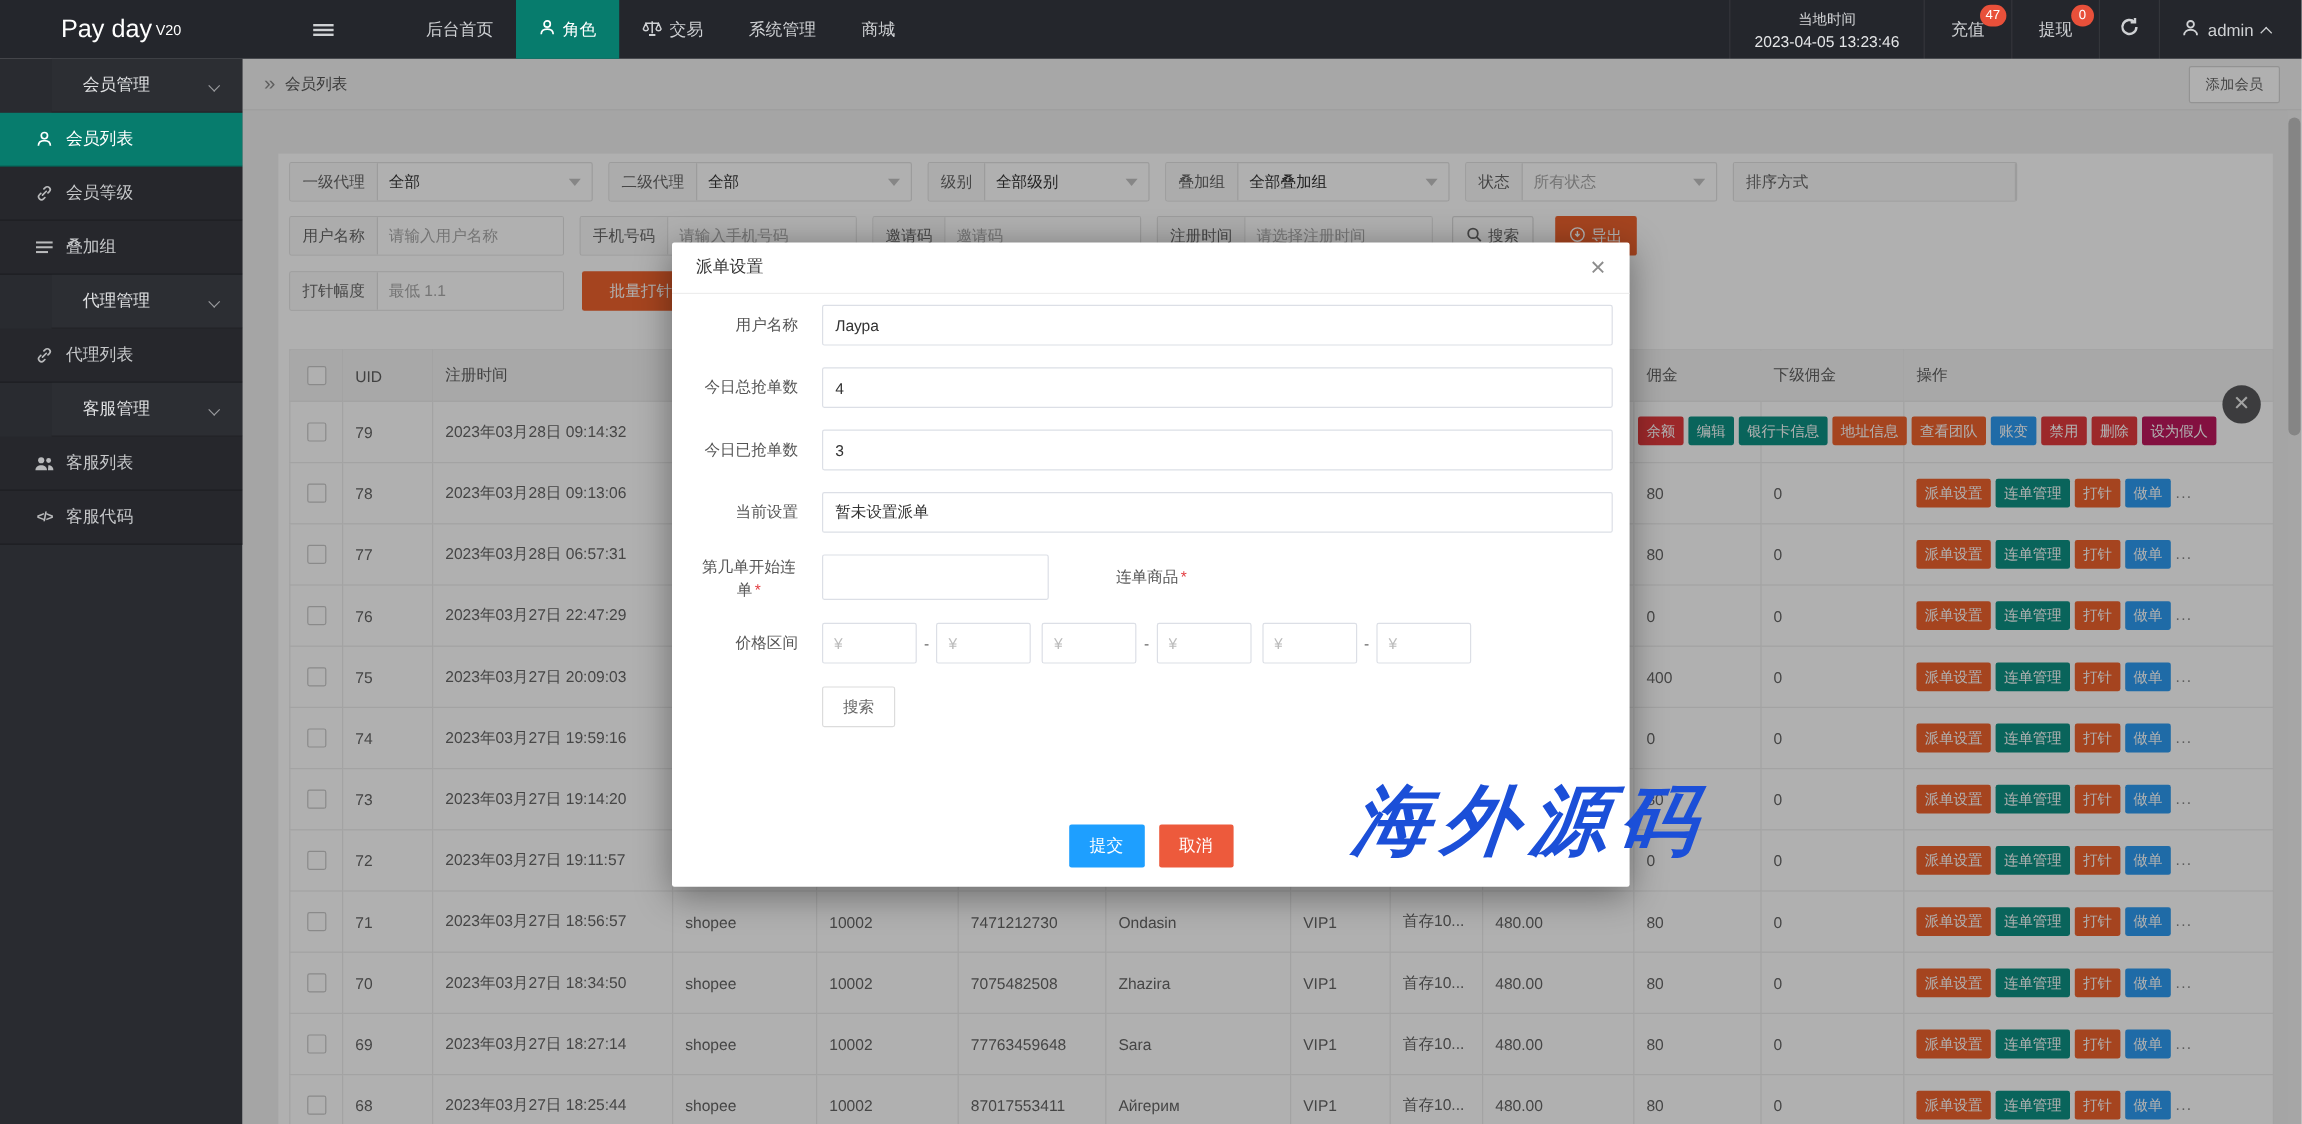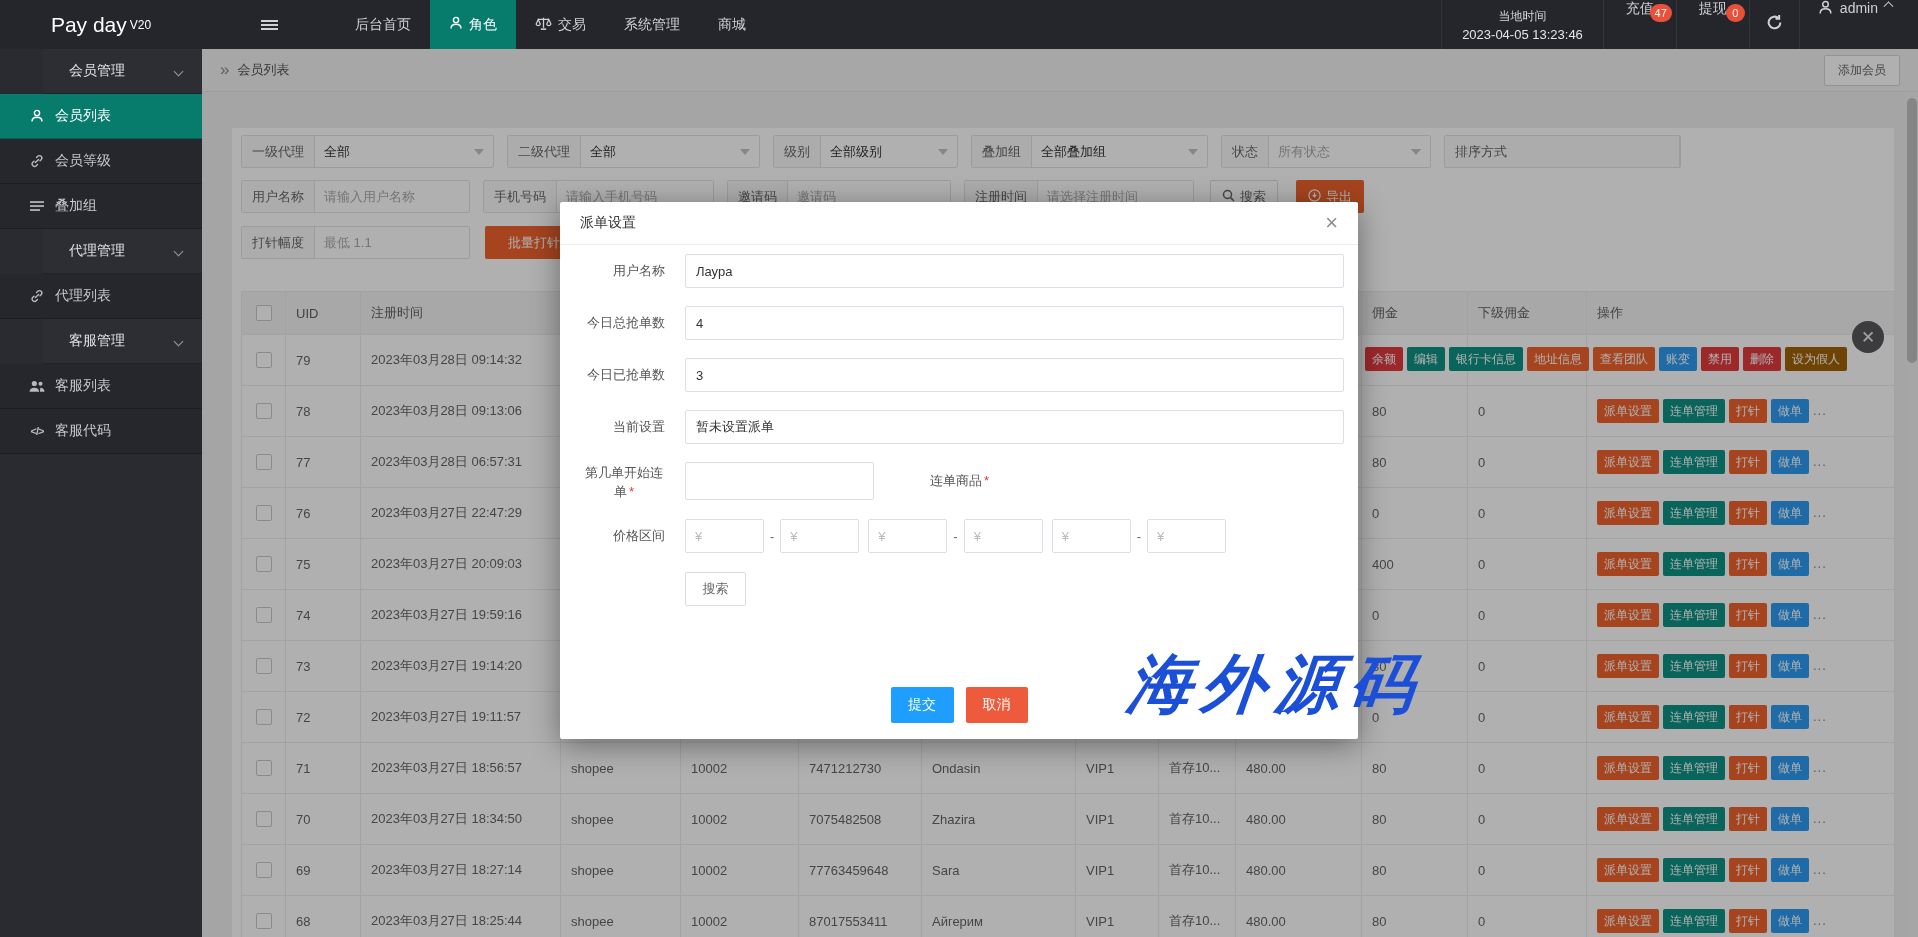--- a/index.html
+++ b/index.html
@@ -15,27 +15,27 @@
   .nav-burger { width:52px; display:flex; align-items:center; justify-content:center; cursor:pointer; }
   .burger-bar { width:17px; height:2px; background:#cfd1d4; margin:2px 0; }
   .nav-menu { display:flex; }
   .nav-item { display:flex; align-items:center; padding:0 19px; font-size:14px; cursor:pointer; gap:6px; }
   .nav-item.active { background:#077c6d; color:#fff; }
   .nav-right { margin-left:auto; display:flex; align-items:stretch; }
   .nav-time { display:flex; flex-direction:column; justify-content:center; align-items:center;
     padding:0 20px; border-left:1px solid rgba(255,255,255,.07); }
   .nav-time .t1 { font-size:12px; color:#d6d7d9; }
   .nav-time .t2 { font-size:13px; color:#e4e5e7; margin-top:2px; }
-  .nav-badge-item { position:relative; display:flex; align-items:flex-start; padding:0 22px;
+  .nav-badge-item { position:relative; display:flex; align-items:center; padding:0 22px;
     font-size:14px; border-left:1px solid rgba(255,255,255,.07); cursor:pointer; }
   .badge { position:absolute; top:4px; right:4px; min-width:19px; height:18px; padding:0 5px;
     background:#e8503a; border-radius:9px; color:#fff; font-size:11px; line-height:18px; text-align:center; }
   .nav-refresh { display:flex; align-items:center; padding:0 16px;
     border-left:1px solid rgba(255,255,255,.07); cursor:pointer; }
-  .nav-user { display:flex; align-items:flex-start; gap:7px; padding:0 26px 0 18px;
+  .nav-user { display:flex; align-items:center; gap:7px; padding:0 26px 0 18px;
     border-left:1px solid rgba(255,255,255,.07); font-size:14px; cursor:pointer; }
   .chev { display:inline-block; width:7px; height:7px; border-right:1.5px solid currentColor;
     border-bottom:1.5px solid currentColor; }
   .chev.up { transform:rotate(-135deg) translate(-2px,-2px); }
   .chev.down { transform:rotate(45deg); }
 
   
   .sidebar { position:absolute; top:49px; left:0; bottom:0; width:202px; background:#292b30; z-index:50; }
   .sb-entry { height:45px; display:flex; align-items:center; font-size:14px;
     border-bottom:1px solid rgba(0,0,0,.22); cursor:pointer; }
@@ -84,21 +84,21 @@
     padding:0 4px 0 10px; overflow:hidden; white-space:nowrap; }
   th { height:43px; background:#f3f3f3; font-weight:normal; color:#5f5f5f; }
   td { height:51px; background:#fff; }
   .ckcell { text-align:center; padding:0; }
   .ckbox { display:inline-block; width:16px; height:16px; border:1px solid #c9c9c9; border-radius:2px;
     background:#fff; vertical-align:middle; cursor:pointer; }
   .abtn { display:inline-block; height:24px; line-height:24px; padding:0 7px; margin-right:4px;
     border-radius:2px; color:#fff; font-size:12px; cursor:pointer; white-space:nowrap; }
   .abtn.red { background:#e23a3e; } .abtn.teal { background:#0e9184; }
   .abtn.orange { background:#f0632e; } .abtn.blue { background:#2e9cf2; }
-  .abtn.green { background:#a16207; }
+  .abtn.green { background:#be185d; }
   .more-dots { color:#888; font-size:13px; letter-spacing:1px; cursor:pointer; }
   .row79-actions { position:absolute; left:1124px; top:56px; white-space:nowrap; z-index:2; }
   .circle-close { position:absolute; left:1611px; top:30px; width:32px; height:32px; border-radius:50%;
     background:#57585a; color:#ededed; display:flex; align-items:center; justify-content:center;
     font-size:17px; z-index:3; cursor:pointer; }
 
   
   .scrolltrack { position:absolute; top:43px; right:0; bottom:0; width:12px; background:#f1f1f1; }
   .scrollthumb { position:absolute; top:6px; left:1px; width:10px; height:265px; background:#c1c1c1; border-radius:5px; }
 

